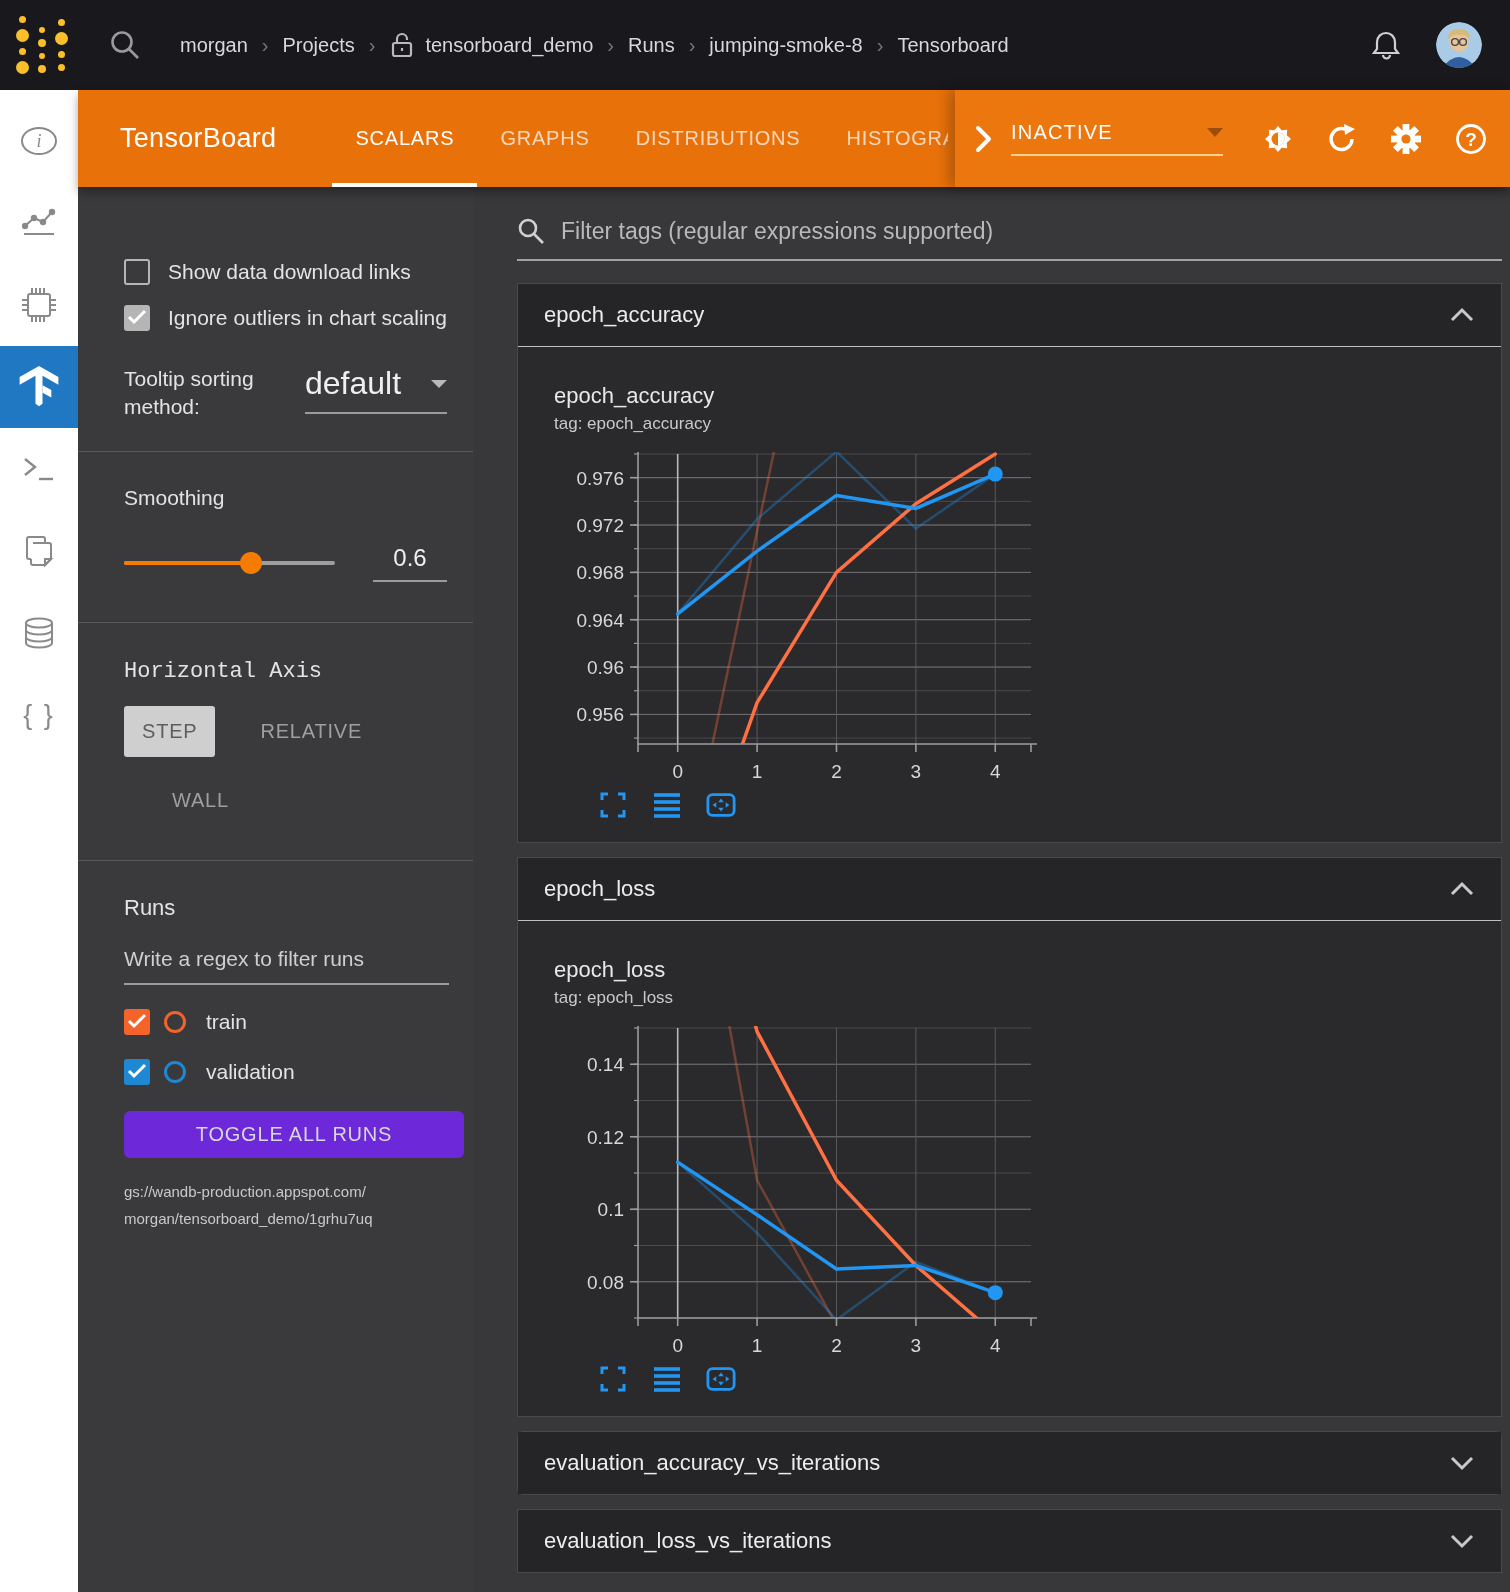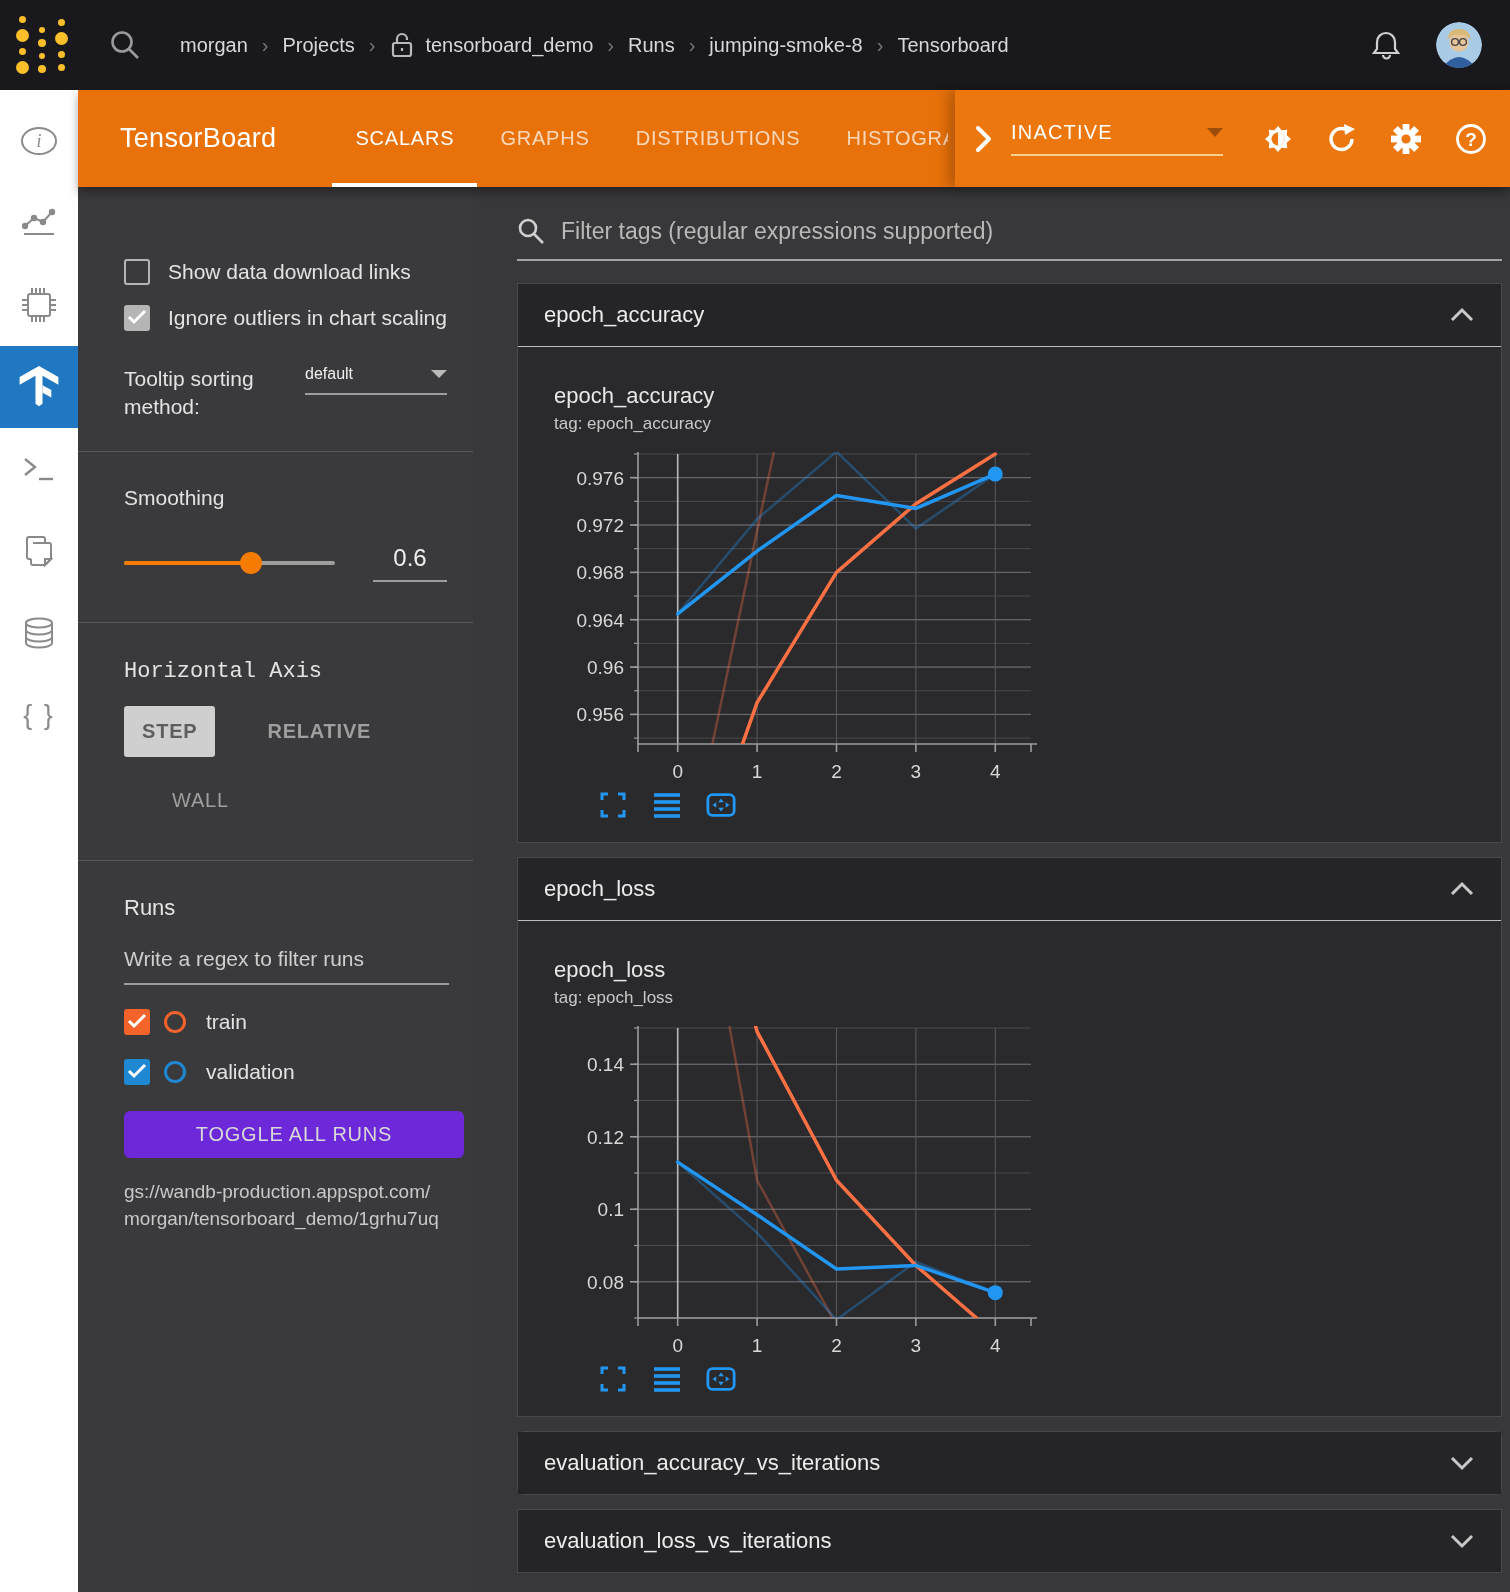--- a/index.html
+++ b/index.html
@@ -60,50 +60,50 @@
   .cbox.unchecked { border:2px solid #b5b5b5; background:transparent; }
   .cbox.checked-gray { background:#b5b5b5; }
   .cbox.checked-orange { background:#f4632a; }
   .cbox.checked-blue { background:#1e88d2; }
   .cbox svg { margin:4px 0 0 3px; }
   .sb-label { font-size:21px; white-space:nowrap; }
   .tooltip-row { display:flex; margin-top:34px; align-items:flex-start; }
   .tooltip-label { font-size:21px; line-height:28px; width:178px; }
   .select-ctl { margin-left:24px; cursor:pointer; }
   .select-inner { display:flex; align-items:center; justify-content:space-between; width:142px; }
-  .select-value { font-size:16px; color:#efefef; }
+  .select-value { font-size:32px; color:#efefef; }
   .select-caret { width:0; height:0; border-left:8px solid transparent; border-right:8px solid transparent;
     border-top:8px solid #b9b9b9; }
   .select-underline { height:2px; background:#9c9c9c; margin-top:10px; width:142px; }
   .sb-sep { border-top:1px solid #58585b; margin:30px 0 0 0; }
   .smoothing-label { font-size:21px; margin-top:34px; }
   .slider-row { display:flex; align-items:center; margin-top:34px; }
   .slider { position:relative; width:212px; height:22px; cursor:pointer; }
   .slider-track { position:absolute; top:9px; left:0; right:0; height:4px; background:#9e9e9e; border-radius:2px; }
   .slider-fill { position:absolute; top:9px; left:0; width:60%; height:4px; background:#f57c00; border-radius:2px; }
   .slider-handle { position:absolute; top:0; left:calc(60% - 11px); width:22px; height:22px; border-radius:50%; background:#f57c00; }
   .slider-value-wrap { margin-left:38px; }
   .slider-value { font-size:24px; color:#efefef; text-align:center; width:74px; }
   .slider-value-underline { height:2px; background:#9c9c9c; margin-top:8px; width:74px; }
   .axis-label { font-size:22px; margin-top:36px;font-family:Liberation Mono, monospace; }
-  .axis-btn-row { display:flex; align-items:flex-end; margin-top:22px; gap:34px;font-weight:bold; }
+  .axis-btn-row { display:flex; align-items:flex-end; margin-top:22px; gap:27px; }
   .axis-btn { font-size:20px; letter-spacing:0.8px; color:#9f9f9f; cursor:pointer; padding:14px 18px; border-radius:3px; }
   .axis-btn.active { background:#cfcfcf; color:#5e5e60; }
   .axis-wall { margin:18px 0 0 30px; display:inline-block; }
   .runs-title { font-size:22px; margin-top:32px; }
   .runs-filter { margin-top:26px; width:325px; }
   .runs-filter input { width:100%; background:transparent; border:none; outline:none; border-bottom:2px solid #9c9c9c;
     font-size:21px; color:#e8e8e8; padding:0 0 12px 0; font-family:inherit; }
   .runs-filter input::placeholder { color:#cfcfcf; }
   .run-row { display:flex; align-items:center; gap:14px; margin-top:24px; cursor:pointer; }
   .run-circle { width:22px; height:22px; border-radius:50%; border:3px solid; background:transparent; }
   .run-name { font-size:21px; margin-left:6px; }
   .toggle-btn { margin-top:26px; width:340px; height:47px; background:#6d28d9; border:none; border-radius:6px;
     color:#d8d8d8; font-size:20px; letter-spacing:0.8px; cursor:pointer; font-family:inherit; }
-  .storage-path { margin-top:20px; font-size:19px; color:#c9c9c9; line-height:27px; word-break:break-all; }
+  .storage-path { margin-top:20px; font-size:15px; color:#c9c9c9; line-height:27px; word-break:break-all; }
 
   
   .tb-main { flex:1; background:#38383b; padding:0 8px 0 44px; min-width:0; overflow:hidden; }
   .search-row { display:flex; align-items:center; gap:16px; margin-top:30px; border-bottom:2px solid #a2a2a2; padding-bottom:14px; }
   .search-row input { flex:1; background:transparent; border:none; outline:none; font-size:23px; color:#e8e8e8; font-family:inherit; }
   .search-row input::placeholder { color:#b9b9b9; }
 
   .section { margin-top:22px; border:1px solid #49494c; }
   .section + .section { margin-top:14px; }
   .section-header { height:62px; background:#252528; display:flex; align-items:center; justify-content:space-between;

